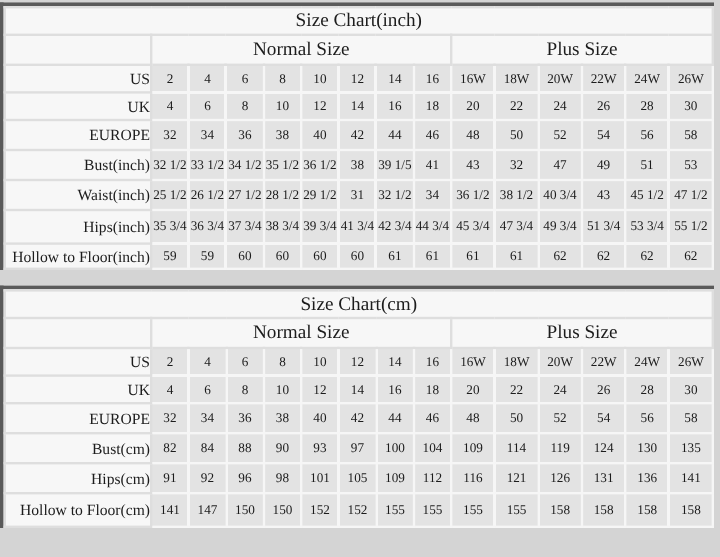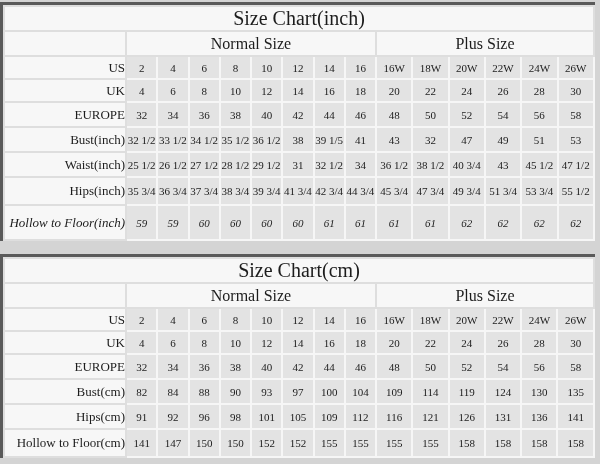--- a/index.html
+++ b/index.html
@@ -30,21 +30,21 @@
   td{
     text-align:center;
     vertical-align:middle;
     overflow:hidden;
     white-space:nowrap;
     padding:0;
   }
   td.title{
     background:var(--light_fill,#f7f7f7);
     border:2px solid var(--grid_gray,#dedede);
-    font-size:20px;
+    font-size:16px;
     height:21px;
   }
   td.corner, td.group{
     background:var(--light_fill,#f7f7f7);
     border:2px solid var(--grid_gray,#dedede);
     height:23px;
   }
   td.group{font-size:16px;}
   td.label{
     background:var(--light_fill,#f7f7f7);
@@ -55,21 +55,21 @@
   td.data{
     background:var(--cell_fill,#e3e3e3);
     border:2px solid var(--grid_light,#f6f6f6);
     font-size:11px;
   }
   tbody tr{height:23px;}
   tbody tr:nth-child(3),
   tbody tr:nth-child(4),
   tbody tr:nth-child(5){height:25px;}
   tbody tr:nth-child(6){height:28px;}
-  tbody tr:nth-child(7){height:35px;font-style:italic;}
+  tbody tr:nth-child(7){height:21px;}
 </style>
 </head>
 <body>
 
 <div class="sheet">
 
   <div class="table-wrap first">
     <table class="size-table">
       <colgroup>
         <col class="cl">

